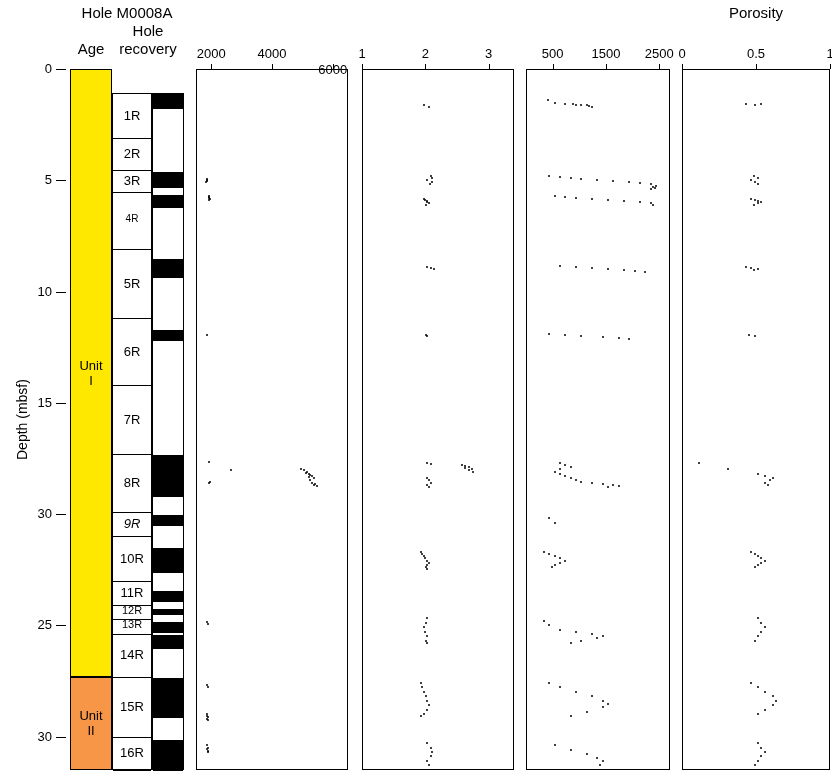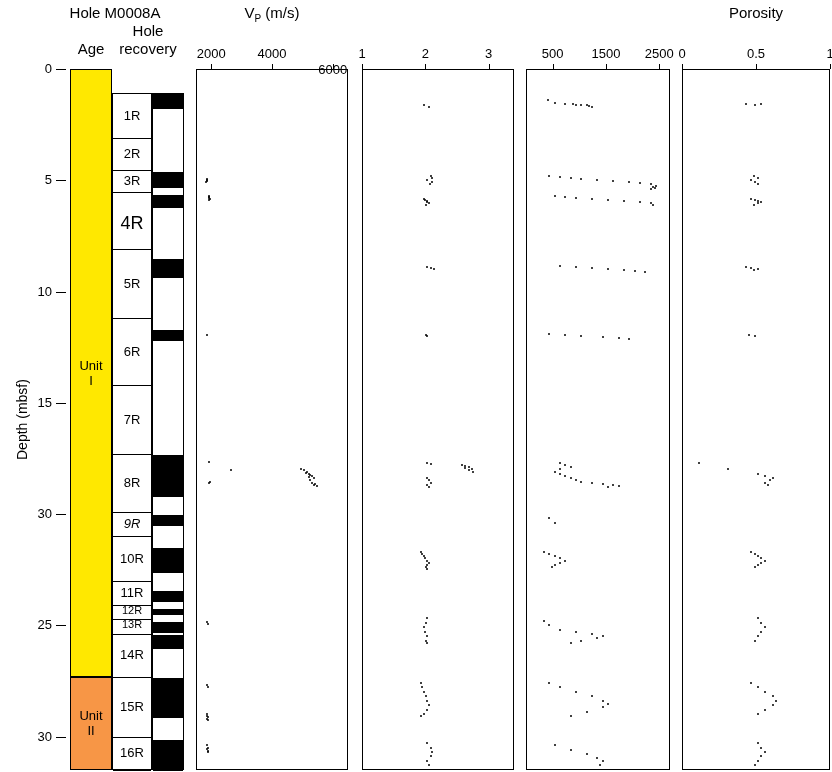--- a/index.html
+++ b/index.html
@@ -115,21 +115,21 @@
   .depth-tick {
     position: absolute;
     height: 1px;
     background: #000;
   }
 </style>
 </head>
 <body>
 
 <div id="root">
-    <div class="col-title" style="left: 58px; top: 4px; width: 114px; text-align: center;">Hole M0008A</div>
+    <div class="col-title" style="left: 70px; top: 4px; width: 114px; text-align: center;">Hole M0008A</div>
     <div class="col-title" style="left: 64px; top: 40px; width: 54px;">Age</div>
     <div class="col-title" style="left: 104px; top: 22px; width: 88px;">Hole</div>
     <div class="col-title" style="left: 104px; top: 40px; width: 88px;">recovery</div>
     <div class="depth-label" style="left: 18px; width: 34px; top: 61px;">0</div>
     <div class="depth-tick" style="left: 56px; width: 10px; top: 69px;"></div>
     <div class="depth-label" style="left: 18px; width: 34px; top: 172.27px;">5</div>
     <div class="depth-tick" style="left: 56px; width: 10px; top: 180.27px;"></div>
     <div class="depth-label" style="left: 18px; width: 34px; top: 283.54px;">10</div>
     <div class="depth-tick" style="left: 56px; width: 10px; top: 291.54px;"></div>
     <div class="depth-label" style="left: 18px; width: 34px; top: 394.81px;">15</div>
@@ -163,21 +163,21 @@
       <div class="core-seg" style="top: 487.362px; height: 24.4794px;"></div>
       <div class="core-seg" style="top: 511.841px; height: 13.3524px;"></div>
       <div class="core-seg" style="top: 525.194px; height: 15.5778px;"></div>
       <div class="core-seg" style="top: 540.771px; height: 42.2825px;"></div>
       <div class="core-seg" style="top: 583.054px; height: 60.0857px;"></div>
       <div class="core-seg" style="top: 643.14px; height: 33.381px;"></div>
     </div>
     <div class="core-label" style="left: 112px; width: 40px; top: 107.733px; font-size: 13px;">1R</div>
     <div class="core-label" style="left: 112px; width: 40px; top: 146.121px; font-size: 13px;">2R</div>
     <div class="core-label" style="left: 112px; width: 40px; top: 173.383px; font-size: 13px;">3R</div>
-    <div class="core-label" style="left: 112px; width: 40px; top: 212.883px; font-size: 18px;">4R</div>
+    <div class="core-label" style="left: 112px; width: 40px; top: 212.883px; font-size: 10px;">4R</div>
     <div class="core-label" style="left: 112px; width: 40px; top: 275.751px; font-size: 13px;">5R</div>
     <div class="core-label" style="left: 112px; width: 40px; top: 343.625px; font-size: 13px;">6R</div>
     <div class="core-label" style="left: 112px; width: 40px; top: 411.5px; font-size: 13px;">7R</div>
     <div class="core-label" style="left: 112px; width: 40px; top: 474.924px; font-size: 13px;">8R</div>
     <div class="core-label" style="left: 112px; width: 40px; top: 516.094px; font-size: 13px; font-style: italic;">9R</div>
     <div class="core-label" style="left: 112px; width: 40px; top: 550.587px; font-size: 13px;">10R</div>
     <div class="core-label" style="left: 112px; width: 40px; top: 585.081px; font-size: 13px;">11R</div>
     <div class="core-label" style="left: 112px; width: 40px; top: 603.997px; font-size: 11px;">12R</div>
     <div class="core-label" style="left: 112px; width: 40px; top: 618.462px; font-size: 11px;">13R</div>
     <div class="core-label" style="left: 112px; width: 40px; top: 647.392px; font-size: 13px;">14R</div>
@@ -236,21 +236,20 @@
       <div class="dot" style="left: 9.12px; top: 645.365px;"></div>
       <div class="dot" style="left: 9.728px; top: 646.478px;"></div>
       <div class="dot" style="left: 9.12px; top: 647.59px;"></div>
       <div class="dot" style="left: 10.032px; top: 648.703px;"></div>
       <div class="dot" style="left: 9.424px; top: 674.295px;"></div>
       <div class="dot" style="left: 9.728px; top: 676.521px;"></div>
       <div class="dot" style="left: 9.12px; top: 677.633px;"></div>
       <div class="dot" style="left: 10.032px; top: 679.859px;"></div>
       <div class="dot" style="left: 9.576px; top: 680.971px;"></div>
     </div>
-    <div class="col-title" style="left: 176px; width: 192px; top: 4px;"><span>V</span><sub style="font-size: 10px;">P</sub><span> (m/s)</span></div>
     <div class="tick-label" style="left: 181.2px; width: 60px; top: 46px;">2000</div>
     <div class="depth-tick" style="left: 211.2px; width: 1px; height: 5px; top: 64px;"></div>
     <div class="tick-label" style="left: 242px; width: 60px; top: 46px;">4000</div>
     <div class="depth-tick" style="left: 272px; width: 1px; height: 5px; top: 64px;"></div>
     <div class="tick-label" style="left: 302.8px; width: 60px; top: 62px;">6000</div>
     <div class="depth-tick" style="left: 332.8px; width: 1px; height: 5px; top: 64px;"></div>
     <div class="panel" style="left: 362px; width: 152px; top: 69px; height: 701px;">
       <div class="dot" style="left: 60.1667px; top: 34.4937px;"></div>
       <div class="dot" style="left: 64.6px; top: 35.6063px;"></div>
       <div class="dot" style="left: 66.5px; top: 104.594px;"></div>

